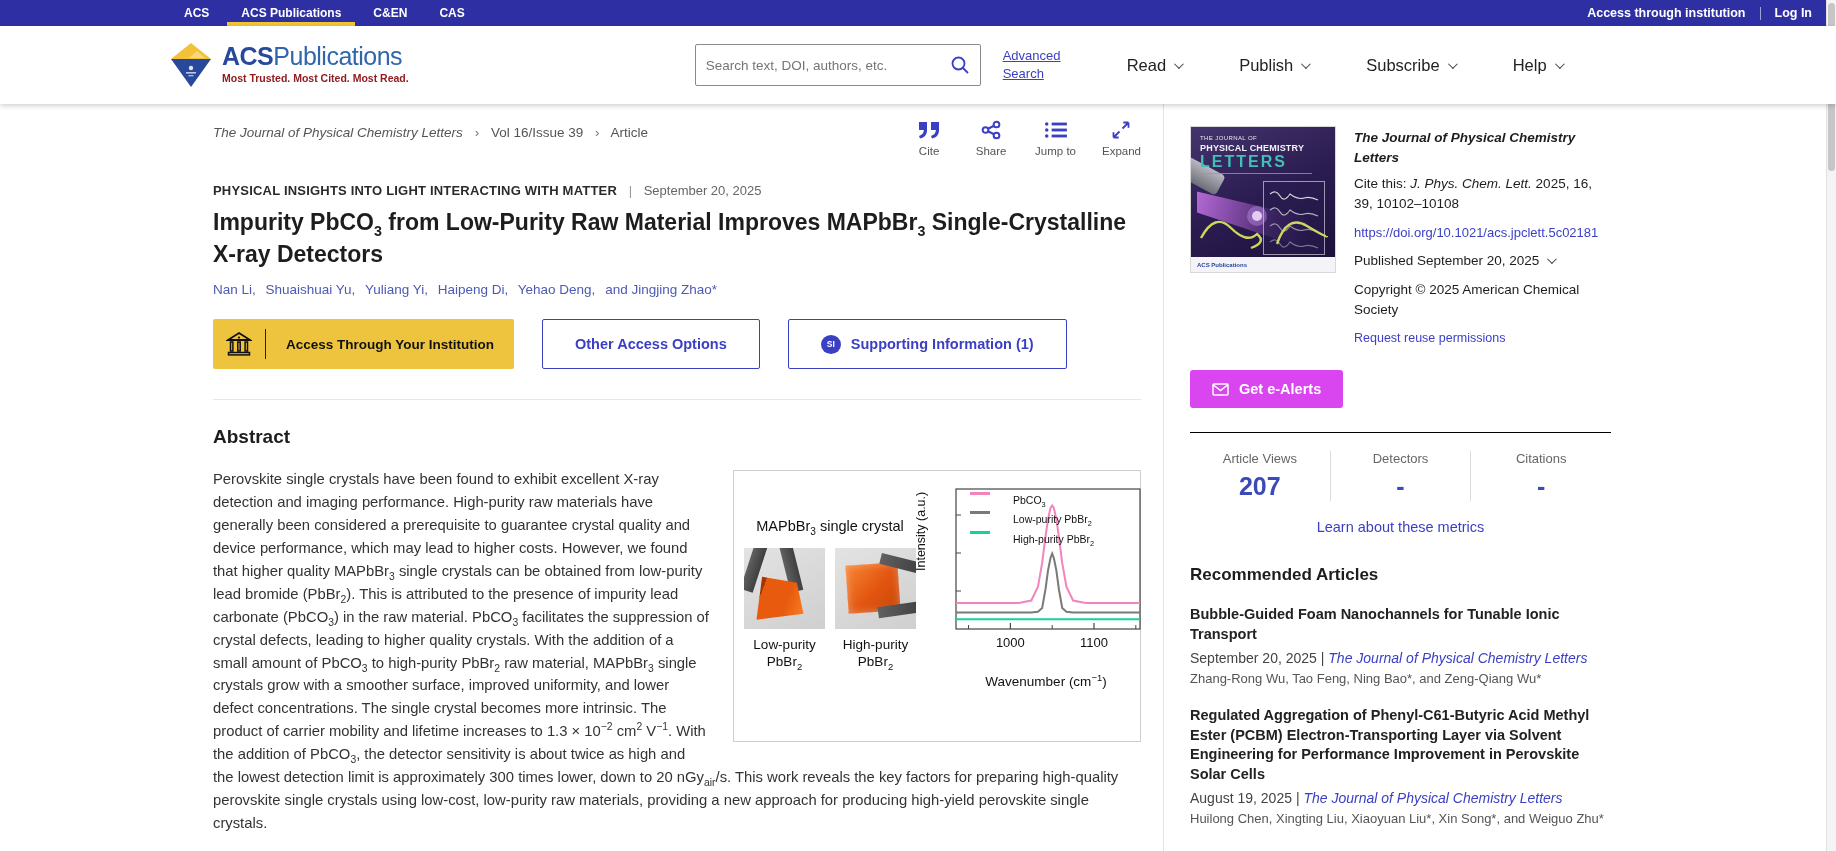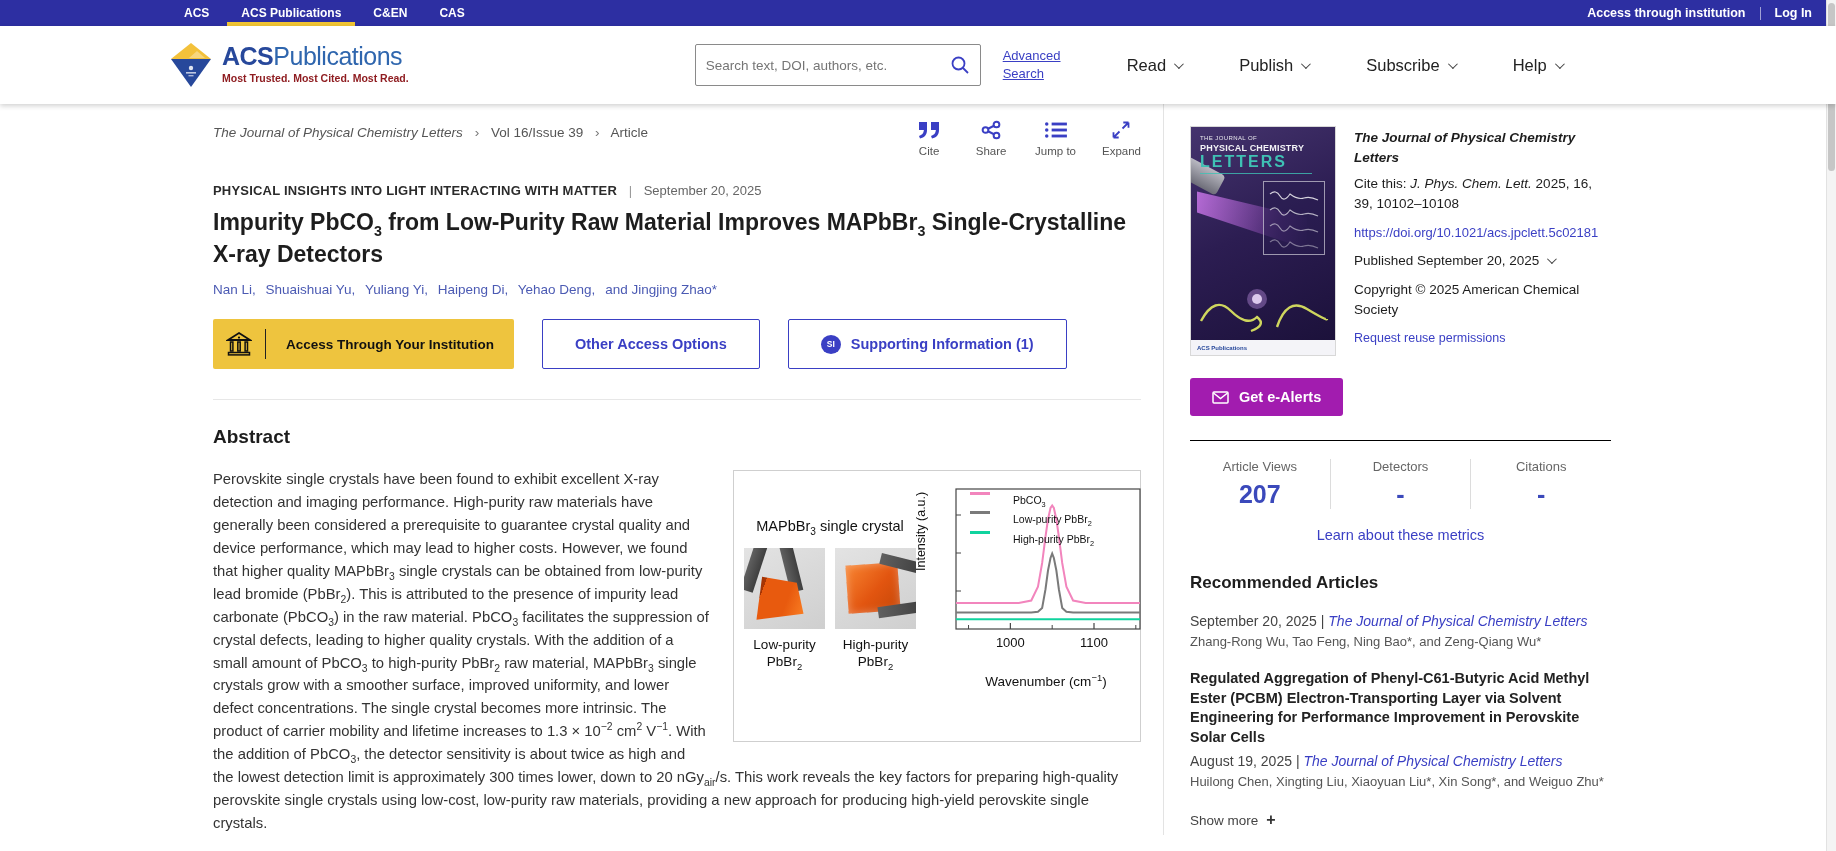--- a/index.html
+++ b/index.html
@@ -112,21 +112,21 @@
   .plot-wrap { position:relative; margin-left:14px; }
   .legend { position:absolute; left:22px; top:7px; display:flex; flex-direction:column; gap:3px; }
   .legend-row { display:flex; align-items:flex-start; gap:23px; font-size:10.5px; color:#111; }
   .legend-row .swatch { width:20px; height:3px; display:inline-block; }
   .legend-row sub { font-size:70%; }
   .xlab { text-align:center; font-size:13.5px; color:#111; margin-top:2px; margin-left:14px; }
   .xlab sup { font-size:70%; }
 
   
   .cite-block { display:flex; gap:18px; margin-top:22px; }
-  .cover { width:146px; height:230px; border:1px solid #d8d8d8; position:relative; overflow:hidden;
+  .cover { width:146px; height:147px; border:1px solid #d8d8d8; position:relative; overflow:hidden;
     background:linear-gradient(155deg,#45346e 0%,#2c1d52 45%,#1a1038 100%); flex:none; cursor:pointer; }
   .cover .beam { position:absolute; left:6px; top:52px; width:110px; height:70px;
     background:linear-gradient(100deg,rgba(225,130,255,.75),rgba(190,90,240,.15) 75%,transparent);
     clip-path:polygon(0 18%,100% 55%,100% 100%,0 48%); }
   .cover .torch { position:absolute; left:-10px; top:38px; width:42px; height:22px; border-radius:4px;
     background:linear-gradient(180deg,#b9b9c2,#6d6d78); transform:rotate(28deg); }
   .cover .ct1 { position:absolute; left:9px; top:8px; font-size:6px; color:#e8e8ee; letter-spacing:.4px; }
   .cover .ct2 { position:absolute; left:9px; top:16px; font-size:9px; font-weight:bold; color:#f2f2f6; letter-spacing:.2px; }
   .cover .ct3 { position:absolute; left:9px; top:26px; font-size:16px; font-weight:bold; color:#3fc1b4; letter-spacing:2px; }
   .cover .crule { position:absolute; left:9px; top:46px; width:112px; height:1px; background:#3fc1b4; opacity:.8; }
@@ -137,21 +137,21 @@
   .cite-info { font-size:13.5px; line-height:1.5; color:#1d1d1d; padding-top:2px; }
   .ci-journal { font-weight:bold; font-style:italic; }
   .ci-cite { margin-top:5px; }
   .ci-cite .lb { font-weight:normal; }
   .ci-cite .abbrev { font-style:italic;text-align:right; }
   .ci-doi { margin-top:9px; color:#3a3fc4; cursor:pointer; font-size:13px; }
   .ci-pub { margin-top:8px; display:flex; align-items:center; gap:8px; }
   .ci-copy { margin-top:9px; }
   .ci-reuse { margin-top:9px; color:#3a3fc4; font-size:12.5px; cursor:pointer; }
 
-  .btn-alerts { margin-top:22px; background:#a21caf; color:#fff; border:none; border-radius:3px;
+  .btn-alerts { margin-top:22px; background:#d946ef; color:#fff; border:none; border-radius:3px;
     font-size:14.5px; font-weight:bold; padding:11px 22px; display:flex; align-items:center; gap:10px;
     cursor:pointer; font-family:inherit; }
 
   .metrics-box { margin-top:24px; border-top:1px solid #000000; display:flex; padding:18px 0 6px; }
   .metric { flex:1; text-align:center; }
   .metric + .metric { border-left:1px solid #dcdcdc; }
   .m-label { font-size:13px; color:#666; }
   .m-value { font-size:25px; font-weight:bold; color:#3b49bb; margin-top:6px; }
   .learn-link { text-align:center; font-size:14.5px; color:#3a3fc4; margin-top:12px; cursor:pointer; }
 
@@ -461,20 +461,21 @@
         <div class="metric">
           <div class="m-label">Citations</div>
           <div class="m-value">-</div>
         </div>
       </div>
       <div class="learn-link">Learn about these metrics</div>
 
       <div class="rec-heading">Recommended Articles</div>
 
       <div class="rec-item">
+        <div class="rec-title">Bubble-Guided Foam Nanochannels for Tunable Ionic Transport</div>
         <div class="rec-meta">
           <span>September 20, 2025</span>
           <span> | </span>
           <span class="rjournal">The Journal of Physical Chemistry Letters</span>
         </div>
         <div class="rec-authors">Zhang-Rong Wu, Tao Feng, Ning Bao*, and Zeng-Qiang Wu*</div>
       </div>
 
       <div class="rec-item">
         <div class="rec-title">Regulated Aggregation of Phenyl-C61-Butyric Acid Methyl Ester (PCBM) Electron-Transporting Layer via Solvent Engineering for Performance Improvement in Perovskite Solar Cells</div>

